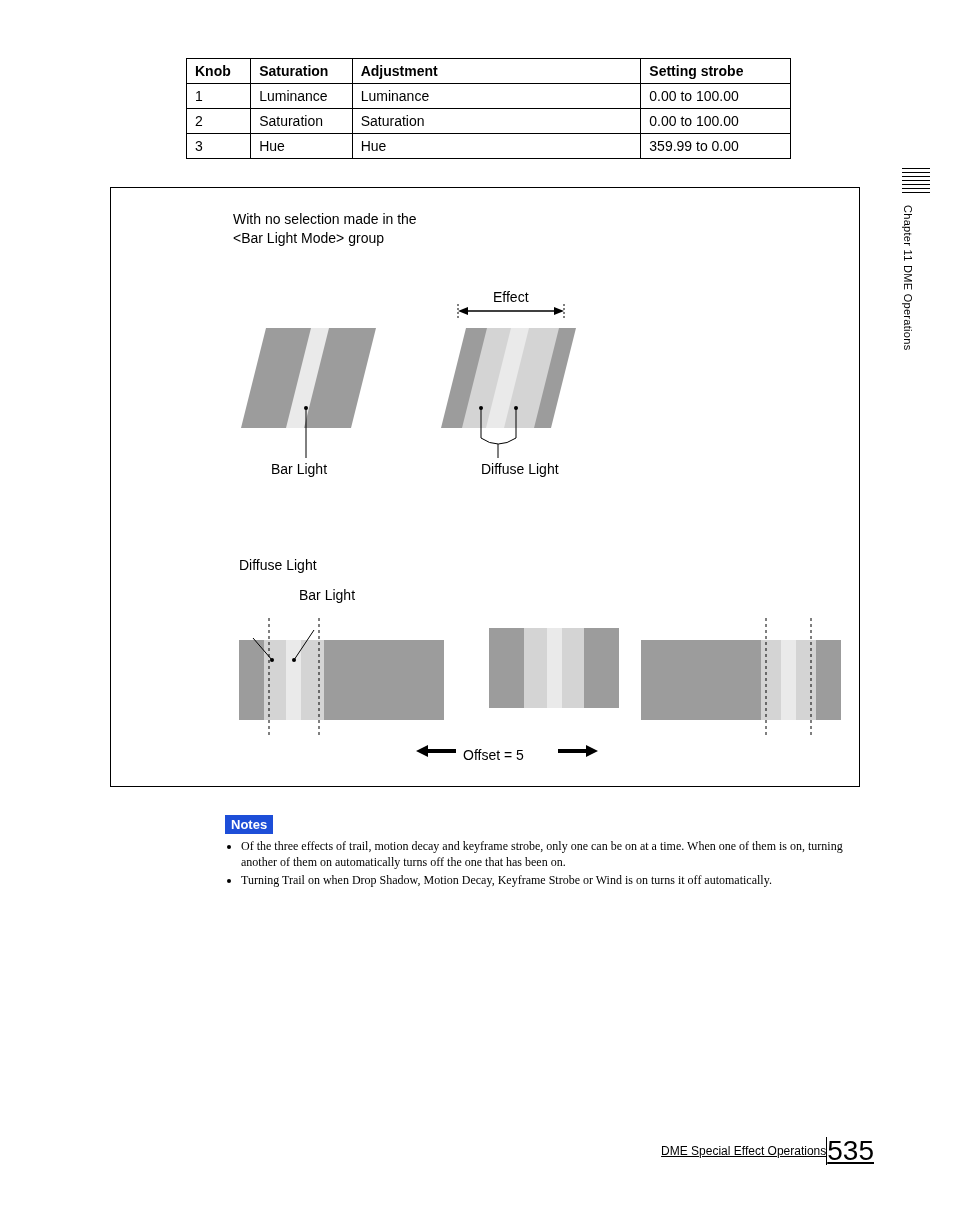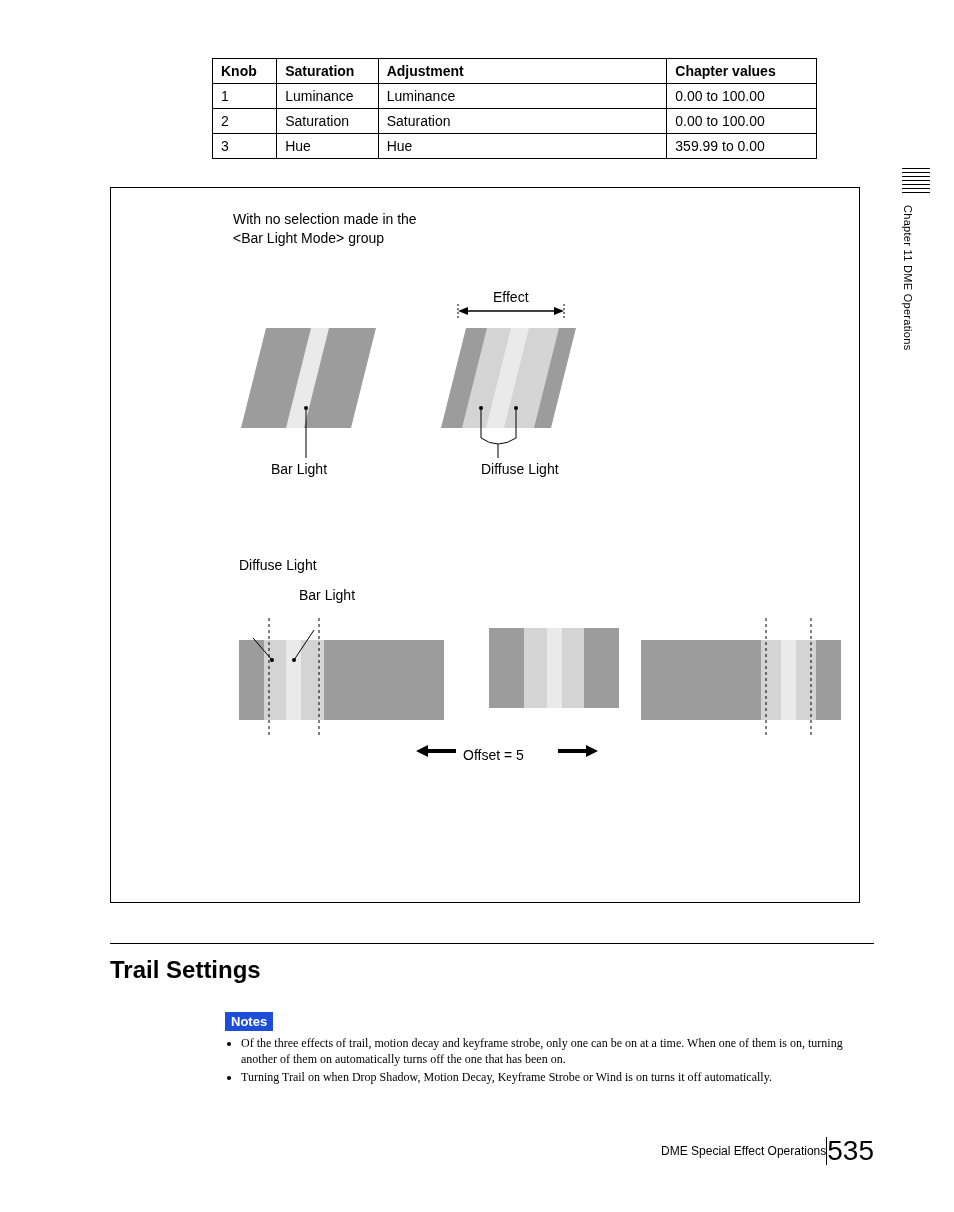--- a/index.html
+++ b/index.html
@@ -9,42 +9,42 @@
       background: white;
       font-family: Arial, Helvetica, sans-serif;
       position: relative;
       padding: 58px 80px 50px 110px;
     }
     .content-area {
       position: relative;
     }
     table {
       border-collapse: collapse;
-      margin-left: 102px;
+      margin-left: 76px;
       width: 605px;
       font-size: 14px;
     }
     th, td {
       border: 1px solid #000;
       padding: 4px 8px;
       text-align: left;
     }
     th {
       font-weight: bold;
     }
     .col-knob { width: 60px; }
     .col-param { width: 95px; }
     .col-adj { width: 270px; }
     .col-setting { width: 140px; }
 
     .diagram-box {
       border: 1px solid #000;
       margin-top: 28px;
       width: 750px;
-      height: 716px;
+      height: 600px;
       position: relative;
       font-size: 14px;
     }
 
     .label { position: absolute; line-height: 1.35; }
     .label-noselection { left: 122px; top: 22px; width: 200px; }
     .label-withselection { left: 330px; top: 22px; width: 200px; }
     .width-label { left: 382px; top: 100px; }
 
     .fig1 { position: absolute; left: 130px; top: 140px; }
@@ -117,20 +117,21 @@
       font-size: 11px;
       letter-spacing: 0.3px;
     }
 
     .footer {
       position: absolute;
       bottom: 45px;
       right: 80px;
       display: flex;
       align-items: center;
+      text-decoration: underline;
     }
     .footer-text {
       font-size: 12px;
     }
     .footer-divider {
       width: 1px;
       height: 28px;
       background: #000;
     }
     .page-num {
@@ -141,21 +142,21 @@
 <body>
 
 <div class="content-area">
 
   <table>
     <thead>
       <tr>
         <th class="col-knob">Knob</th>
         <th class="col-param">Saturation</th>
         <th class="col-adj">Adjustment</th>
-        <th class="col-setting">Chapter values</th>
+        <th class="col-setting">Setting strobe</th>
       </tr>
     </thead>
     <tbody>
       <tr>
         <td>1</td>
         <td>Luminance</td>
         <td>Luminance</td>
         <td>0.00 to 100.00</td>
       </tr>
       <tr>
@@ -243,21 +244,20 @@
       <polygon points="0,8 12,2 12,14" fill="#000"></polygon>
     </svg>
     <svg class="arrow-right" width="40" height="16">
       <line x1="0" y1="8" x2="32" y2="8" stroke="#000" stroke-width="4"></line>
       <polygon points="40,8 28,2 28,14" fill="#000"></polygon>
     </svg>
 
     <span class="label offset-label">Offset = 5</span>
   </div>
 
-  <h2 class="section-heading">Trail Settings</h2>
 
   <span class="notes-badge">Notes</span>
 
   <ul class="notes-list">
     <li>Of the three effects of trail, motion decay and keyframe strobe, only one can be on at a time. When one of them is on, turning another of them on automatically turns off the one that has been on.</li>
     <li>Turning Trail on when Drop Shadow, Motion Decay, Keyframe Strobe or Wind is on turns it off automatically.</li>
   </ul>
 
 </div>
 

